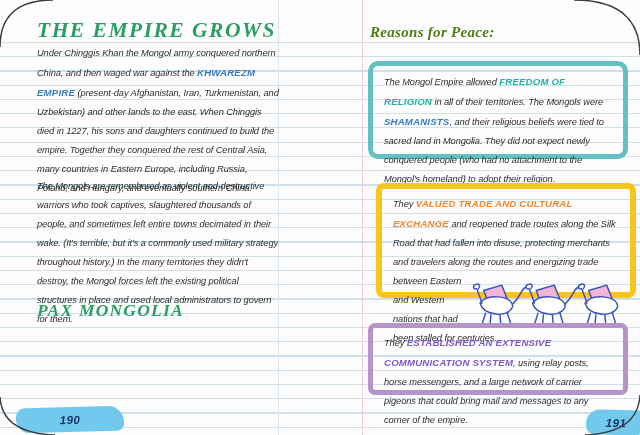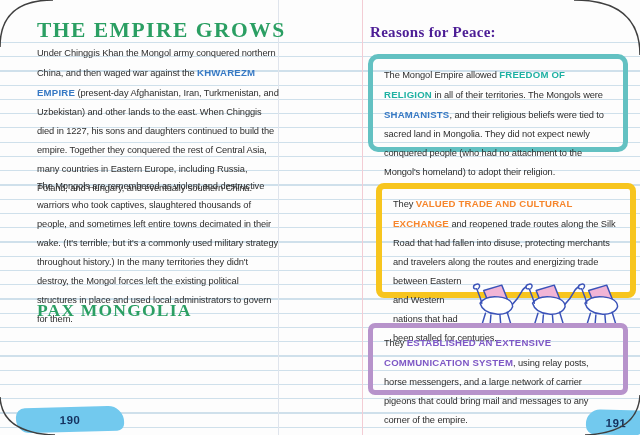--- a/index.html
+++ b/index.html
@@ -1,18 +1,18 @@
 <!DOCTYPE html>
 <html><head>
 <meta charset="utf-8">
 <style>
   html,body{margin:0;padding:0;background:#ffffff;}
   #spread{
     position:relative;width:640px;height:435px;overflow:hidden;
-    background:#fdfdfd;font-family:"Liberation Sans",sans-serif;color:#2e2e2e;
+    background:#fdfdfd;font-family:"Liberation Sans",sans-serif;color:#2e2e2e;font-style:italic;
   }
   
   .rules{position:absolute;left:0;right:0;top:42px;bottom:0;
     background:repeating-linear-gradient(to bottom,#cfe0eb 0 1px,transparent 1px 14.25px);
     pointer-events:none;}
   .vline{position:absolute;top:0;bottom:0;width:1px;}
   .vl-left{left:278px;background:#dfe4ec;}
   .vl-right{left:362px;background:#f3ccd4;}
 
   .hand{font-size:9.3px;line-height:19px;letter-spacing:-0.1px;}
@@ -21,24 +21,24 @@
   h1,h2{font-family:"Liberation Serif",serif;font-weight:700;color:#2b9f63;margin:0;}
   h1{font-size:21.5px;letter-spacing:1.5px;}
   h2{font-size:17.5px;letter-spacing:1.2px;}
 
   .caps{font-weight:700;font-size:9.6px;letter-spacing:0.2px;}
   .blue{color:#3779c4;}
   .teal{color:#1fb1a3;}
   .orange{color:#f6862d;}
   .purple{color:#7e57c5;}
 
-  .rp-title{font-family:"Liberation Serif",serif;font-weight:700;font-size:15px;color:#4c1d95;letter-spacing:0.3px;}
+  .rp-title{font-family:"Liberation Serif",serif;font-weight:700;font-size:15px;color:#4d7c0f;letter-spacing:0.3px;}
 
   .callout{position:absolute;left:368px;width:260px;box-sizing:border-box;background:transparent;}
-  .box-religion{top:54px;height:98px;border:5px solid #63c1c2;border-radius:10px;padding:6px 11px;}
+  .box-religion{top:61px;height:98px;border:5px solid #63c1c2;border-radius:10px;padding:6px 11px;}
   .box-trade{top:183px;height:115px;border:6px solid #f7c51e;border-radius:8px;padding:5px 11px;margin-left:8px;}
   .box-comm{top:323px;height:72px;border:5px solid #b793cb;border-radius:7px;padding:5px 11px;}
   .callout p{margin:0;}
 
   .camel-float{float:right;width:152px;height:53px;margin:2px -4px 0 4px;}
 
   .tab{position:absolute;height:25px;background:#72c9ee;display:flex;align-items:center;justify-content:center;
     font-weight:700;font-size:11.5px;color:#14315e;letter-spacing:0.5px;}
   .tab-left{left:16px;top:407px;width:108px;border-radius:9px 16px 7px 14px;transform:rotate(-1.5deg);}
   .tab-right{left:586px;top:410px;width:60px;border-radius:14px 6px 12px 9px;transform:rotate(1.5deg);}

